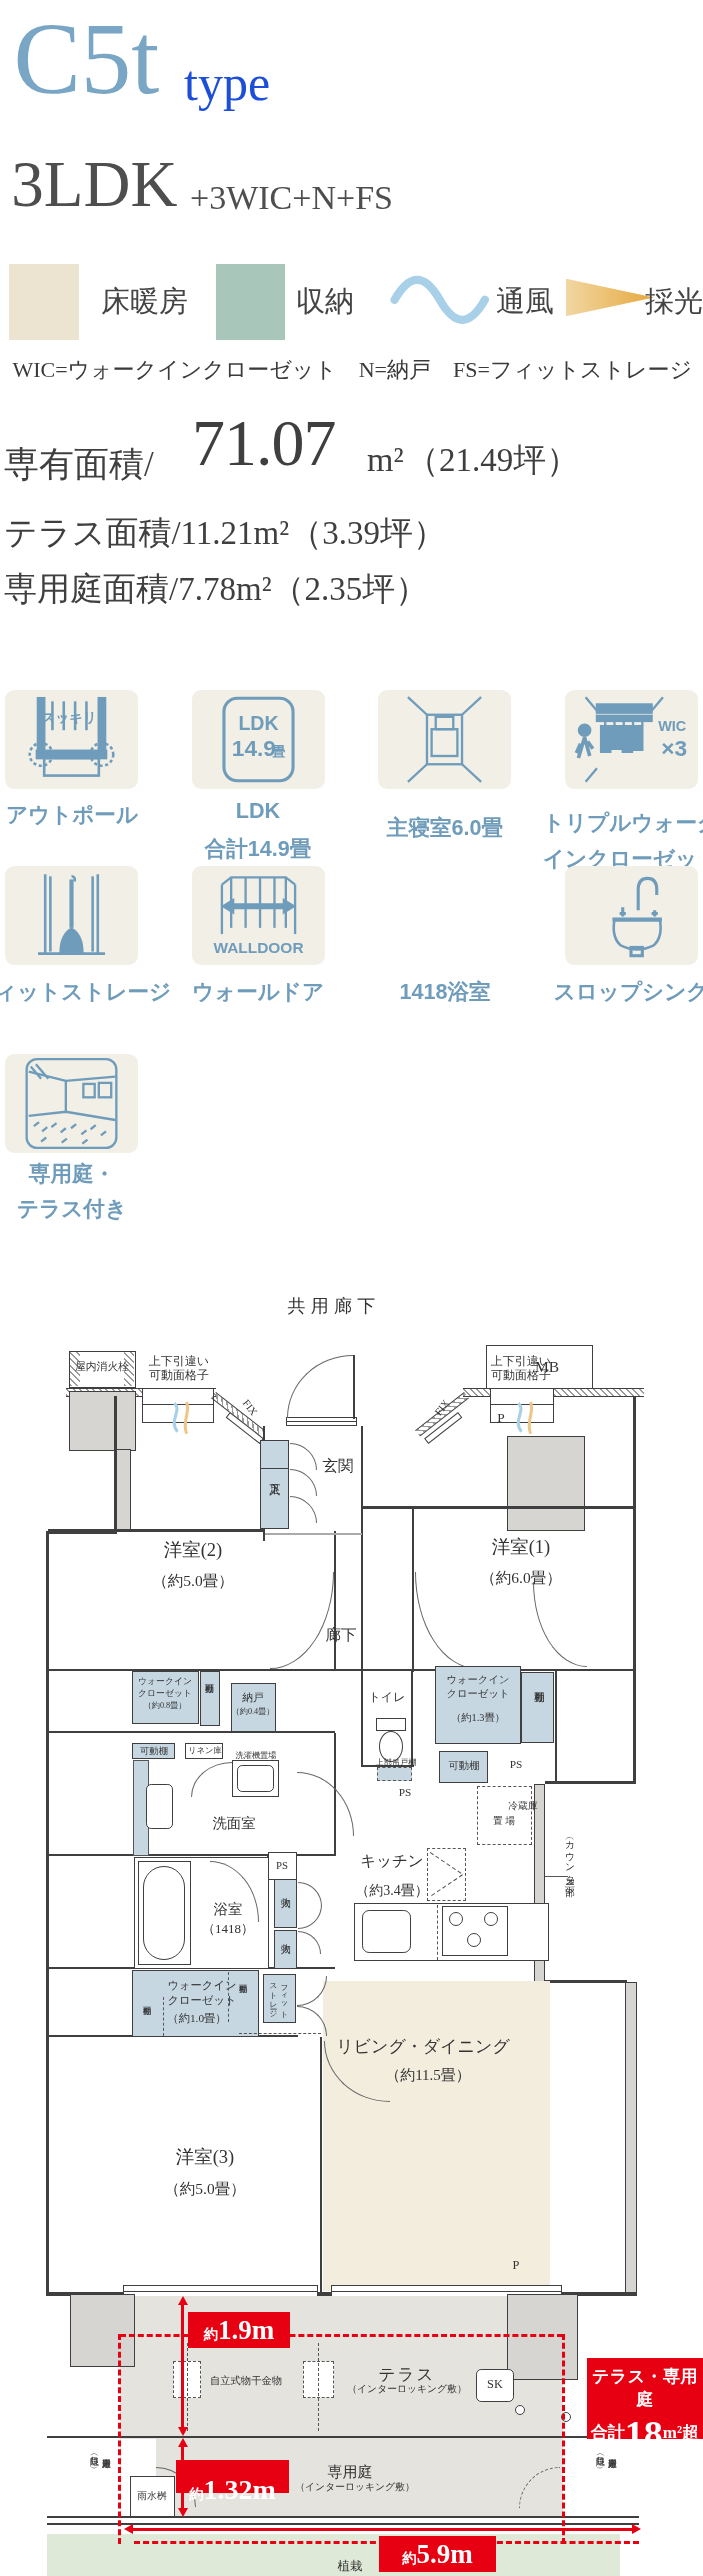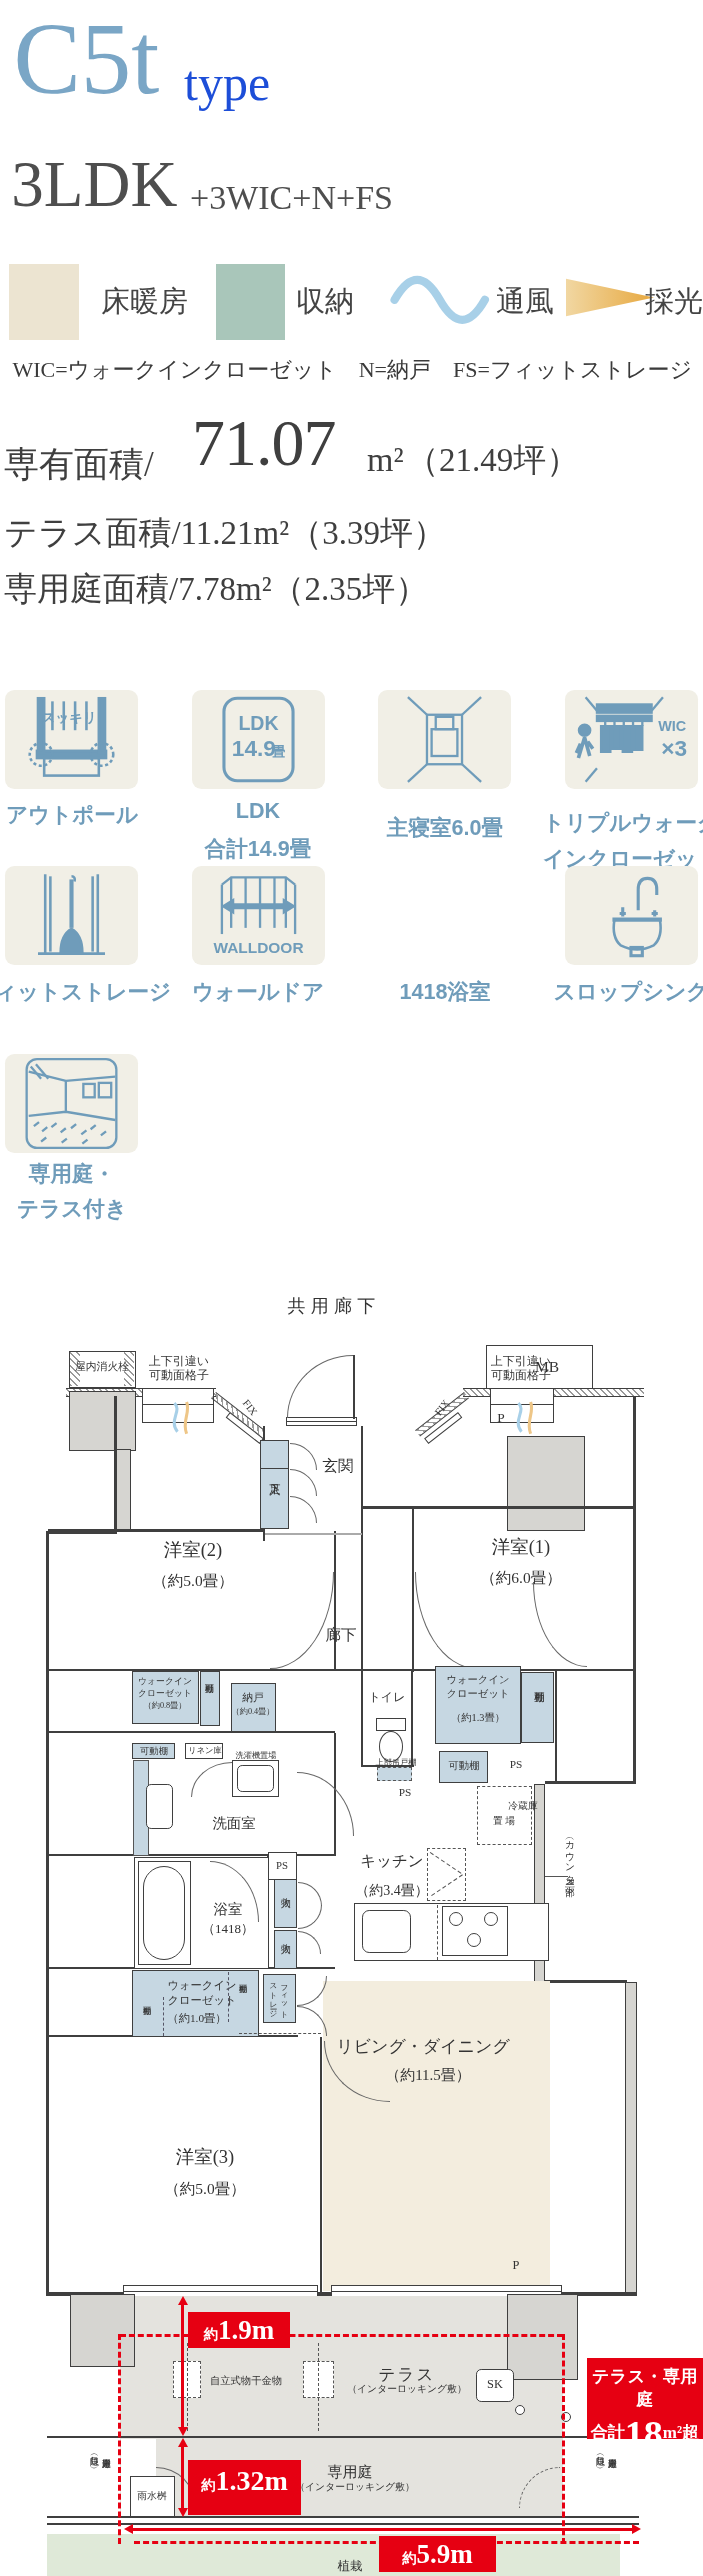--- a/index.html
+++ b/index.html
@@ -439,21 +439,21 @@
   <div class="rline" style="left:181px;top:2443px;width:3.1px;height:70px"></div>
   <div class="tri-u" style="left:178px;top:2438px"></div>
   <div class="tri-d" style="left:178px;top:2508px"></div>
   <div class="rline" style="left:130px;top:2528px;width:505px;height:3.1px"></div>
   <div class="tri-l" style="left:124px;top:2524px"></div>
   <div class="tri-r" style="left:632px;top:2524px"></div>
 
   <div class="redbox ser" style="left:188px;top:2312px;width:102px;height:36px;line-height:36px">
     <span style="font-size:14.4px">約</span><span style="font-size:27px">1.9m</span>
   </div>
-  <div class="redbox ser" style="left:188px;top:2460px;width:113px;height:55px;line-height:41px">
+  <div class="redbox ser" style="left:176px;top:2460px;width:113px;height:33px;line-height:59px">
     <span style="font-size:14.4px">約</span><span style="font-size:28px">1.32m</span>
   </div>
   <div class="redbox ser" style="left:379px;top:2536px;width:117px;height:36px;line-height:36px">
     <span style="font-size:14.4px">約</span><span style="font-size:27px">5.9m</span>
   </div>
   <div class="redbox ser" style="left:587px;top:2358px;width:116px;height:81px">
     <div style="font-size:17px;margin-top:7.2px;letter-spacing:0.5px">テラス・専用庭</div>
     <div style="margin-top:1px">
       <span style="font-size:17px;vertical-align:9.3px">合計</span><span style="font-size:38px">18</span><span style="font-size:17px;vertical-align:9.3px">m²超</span>
     </div>

